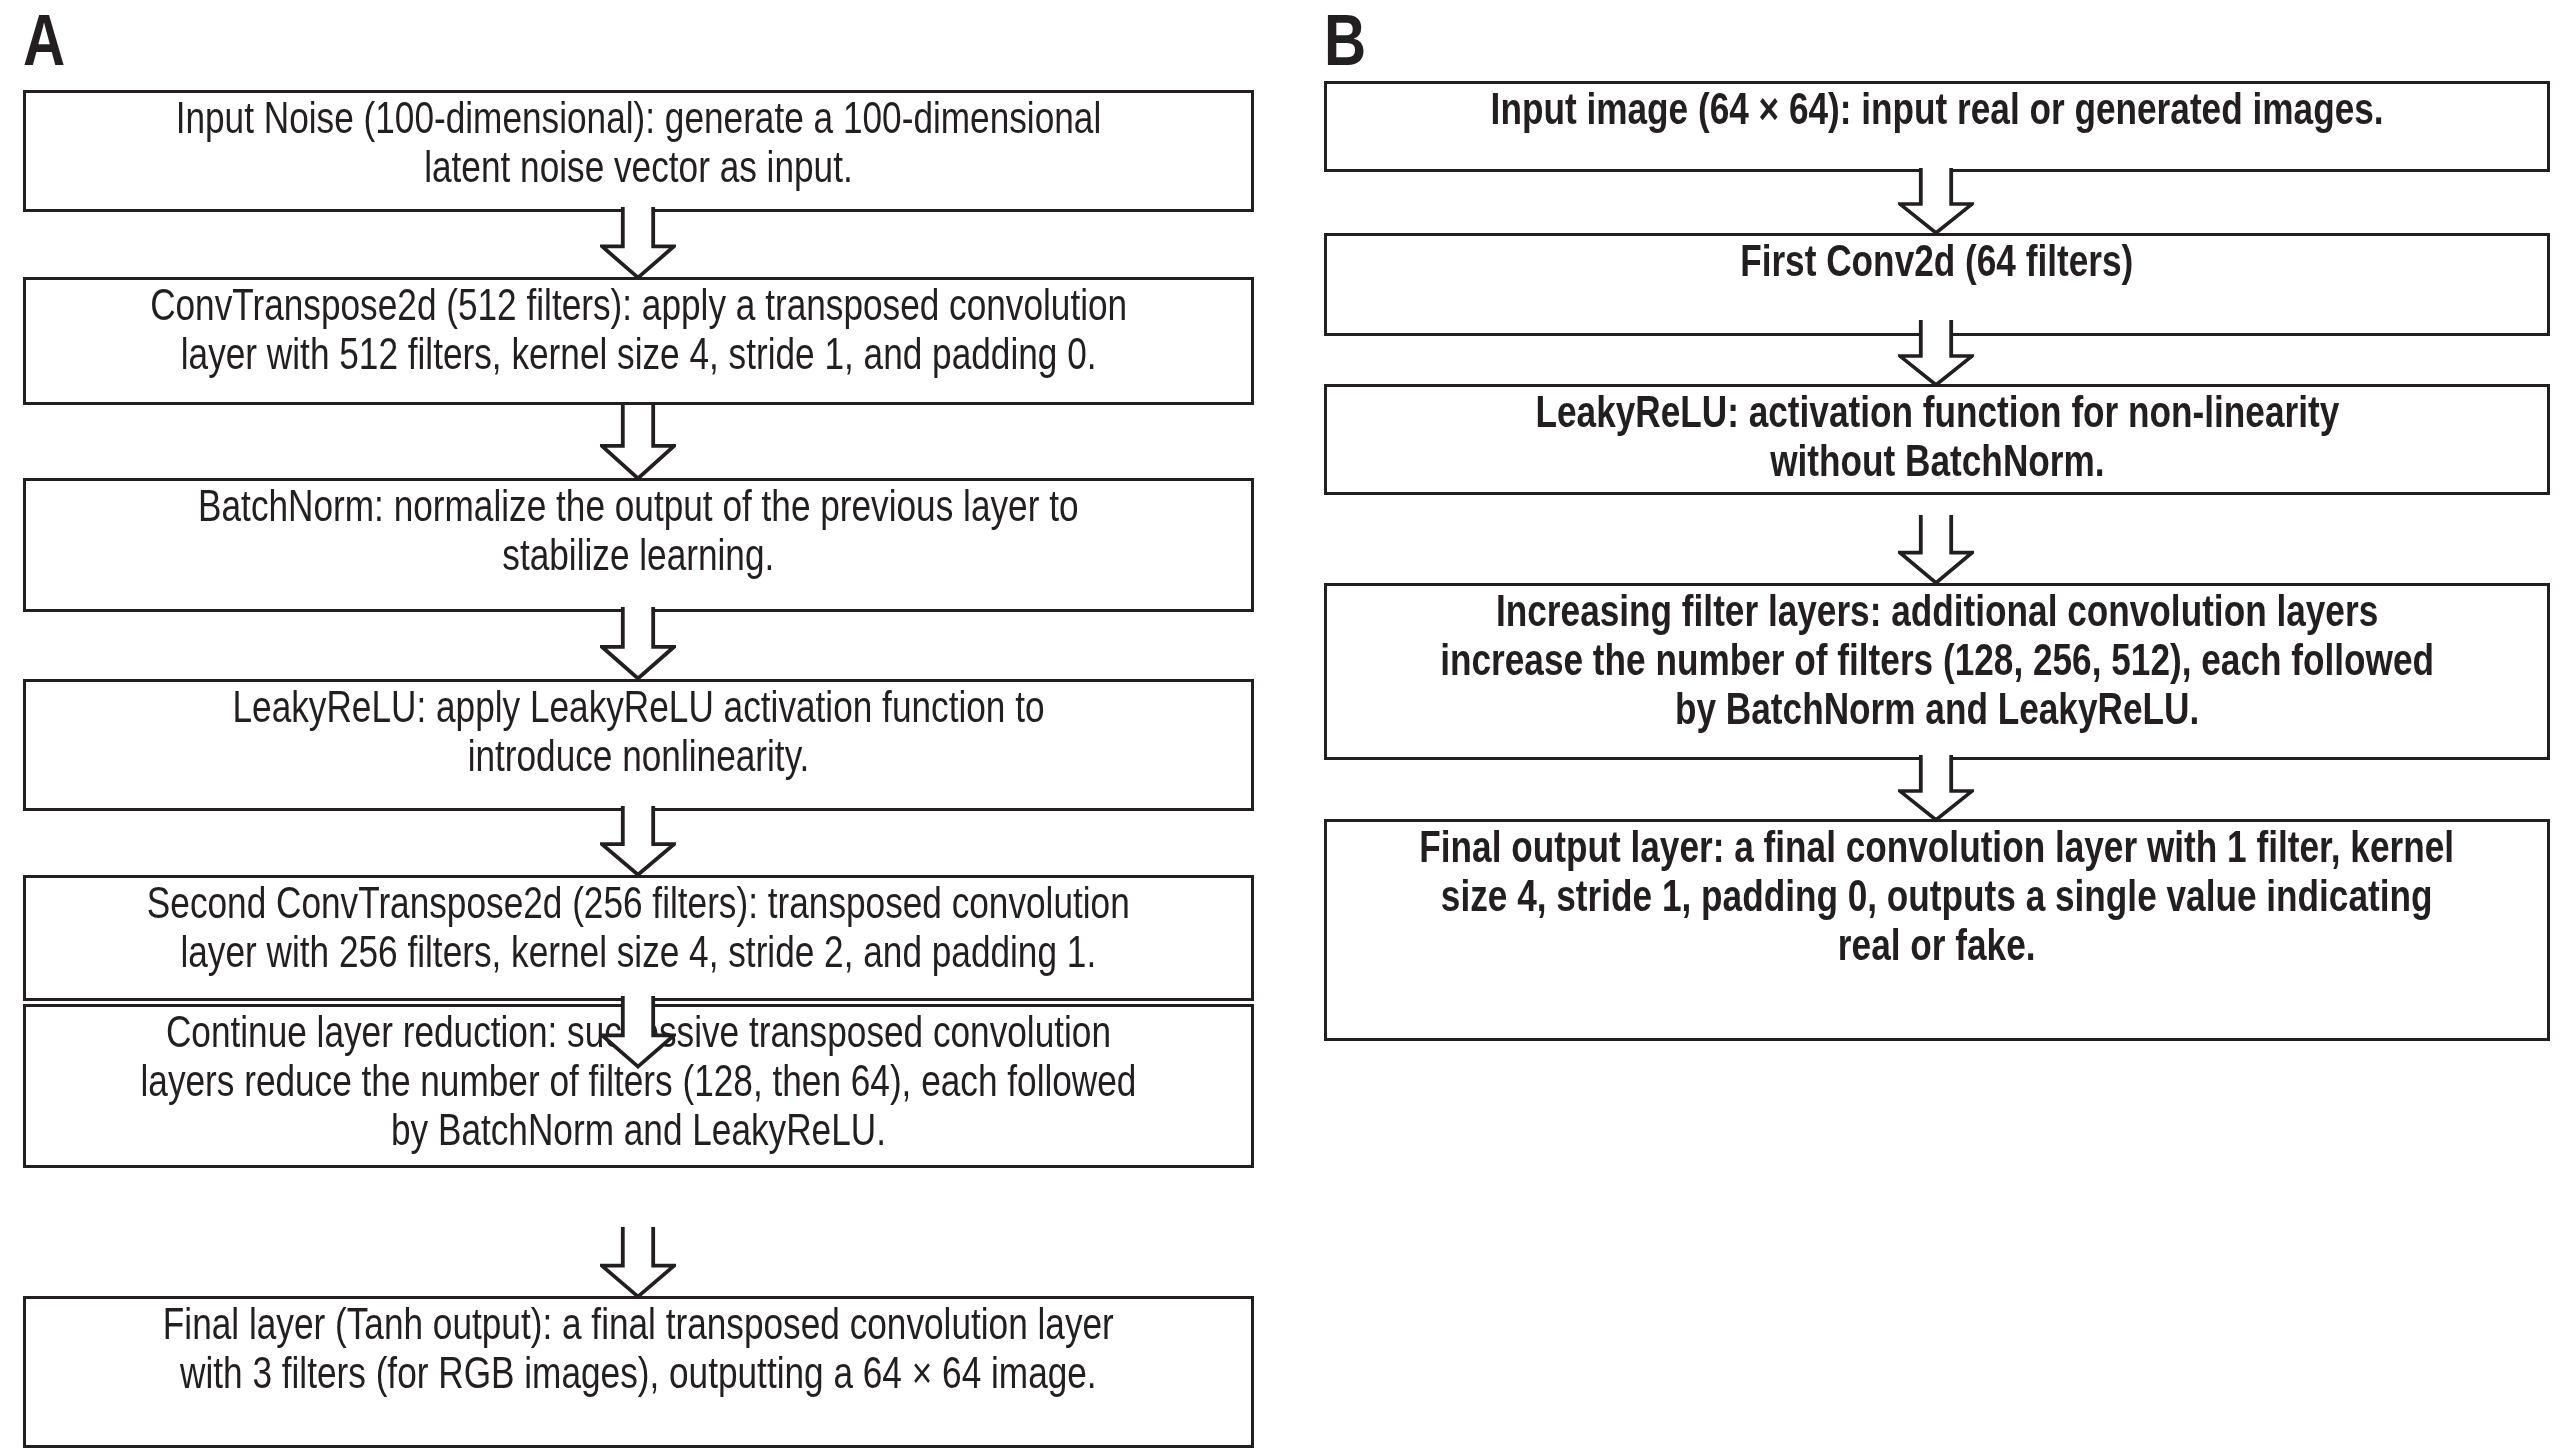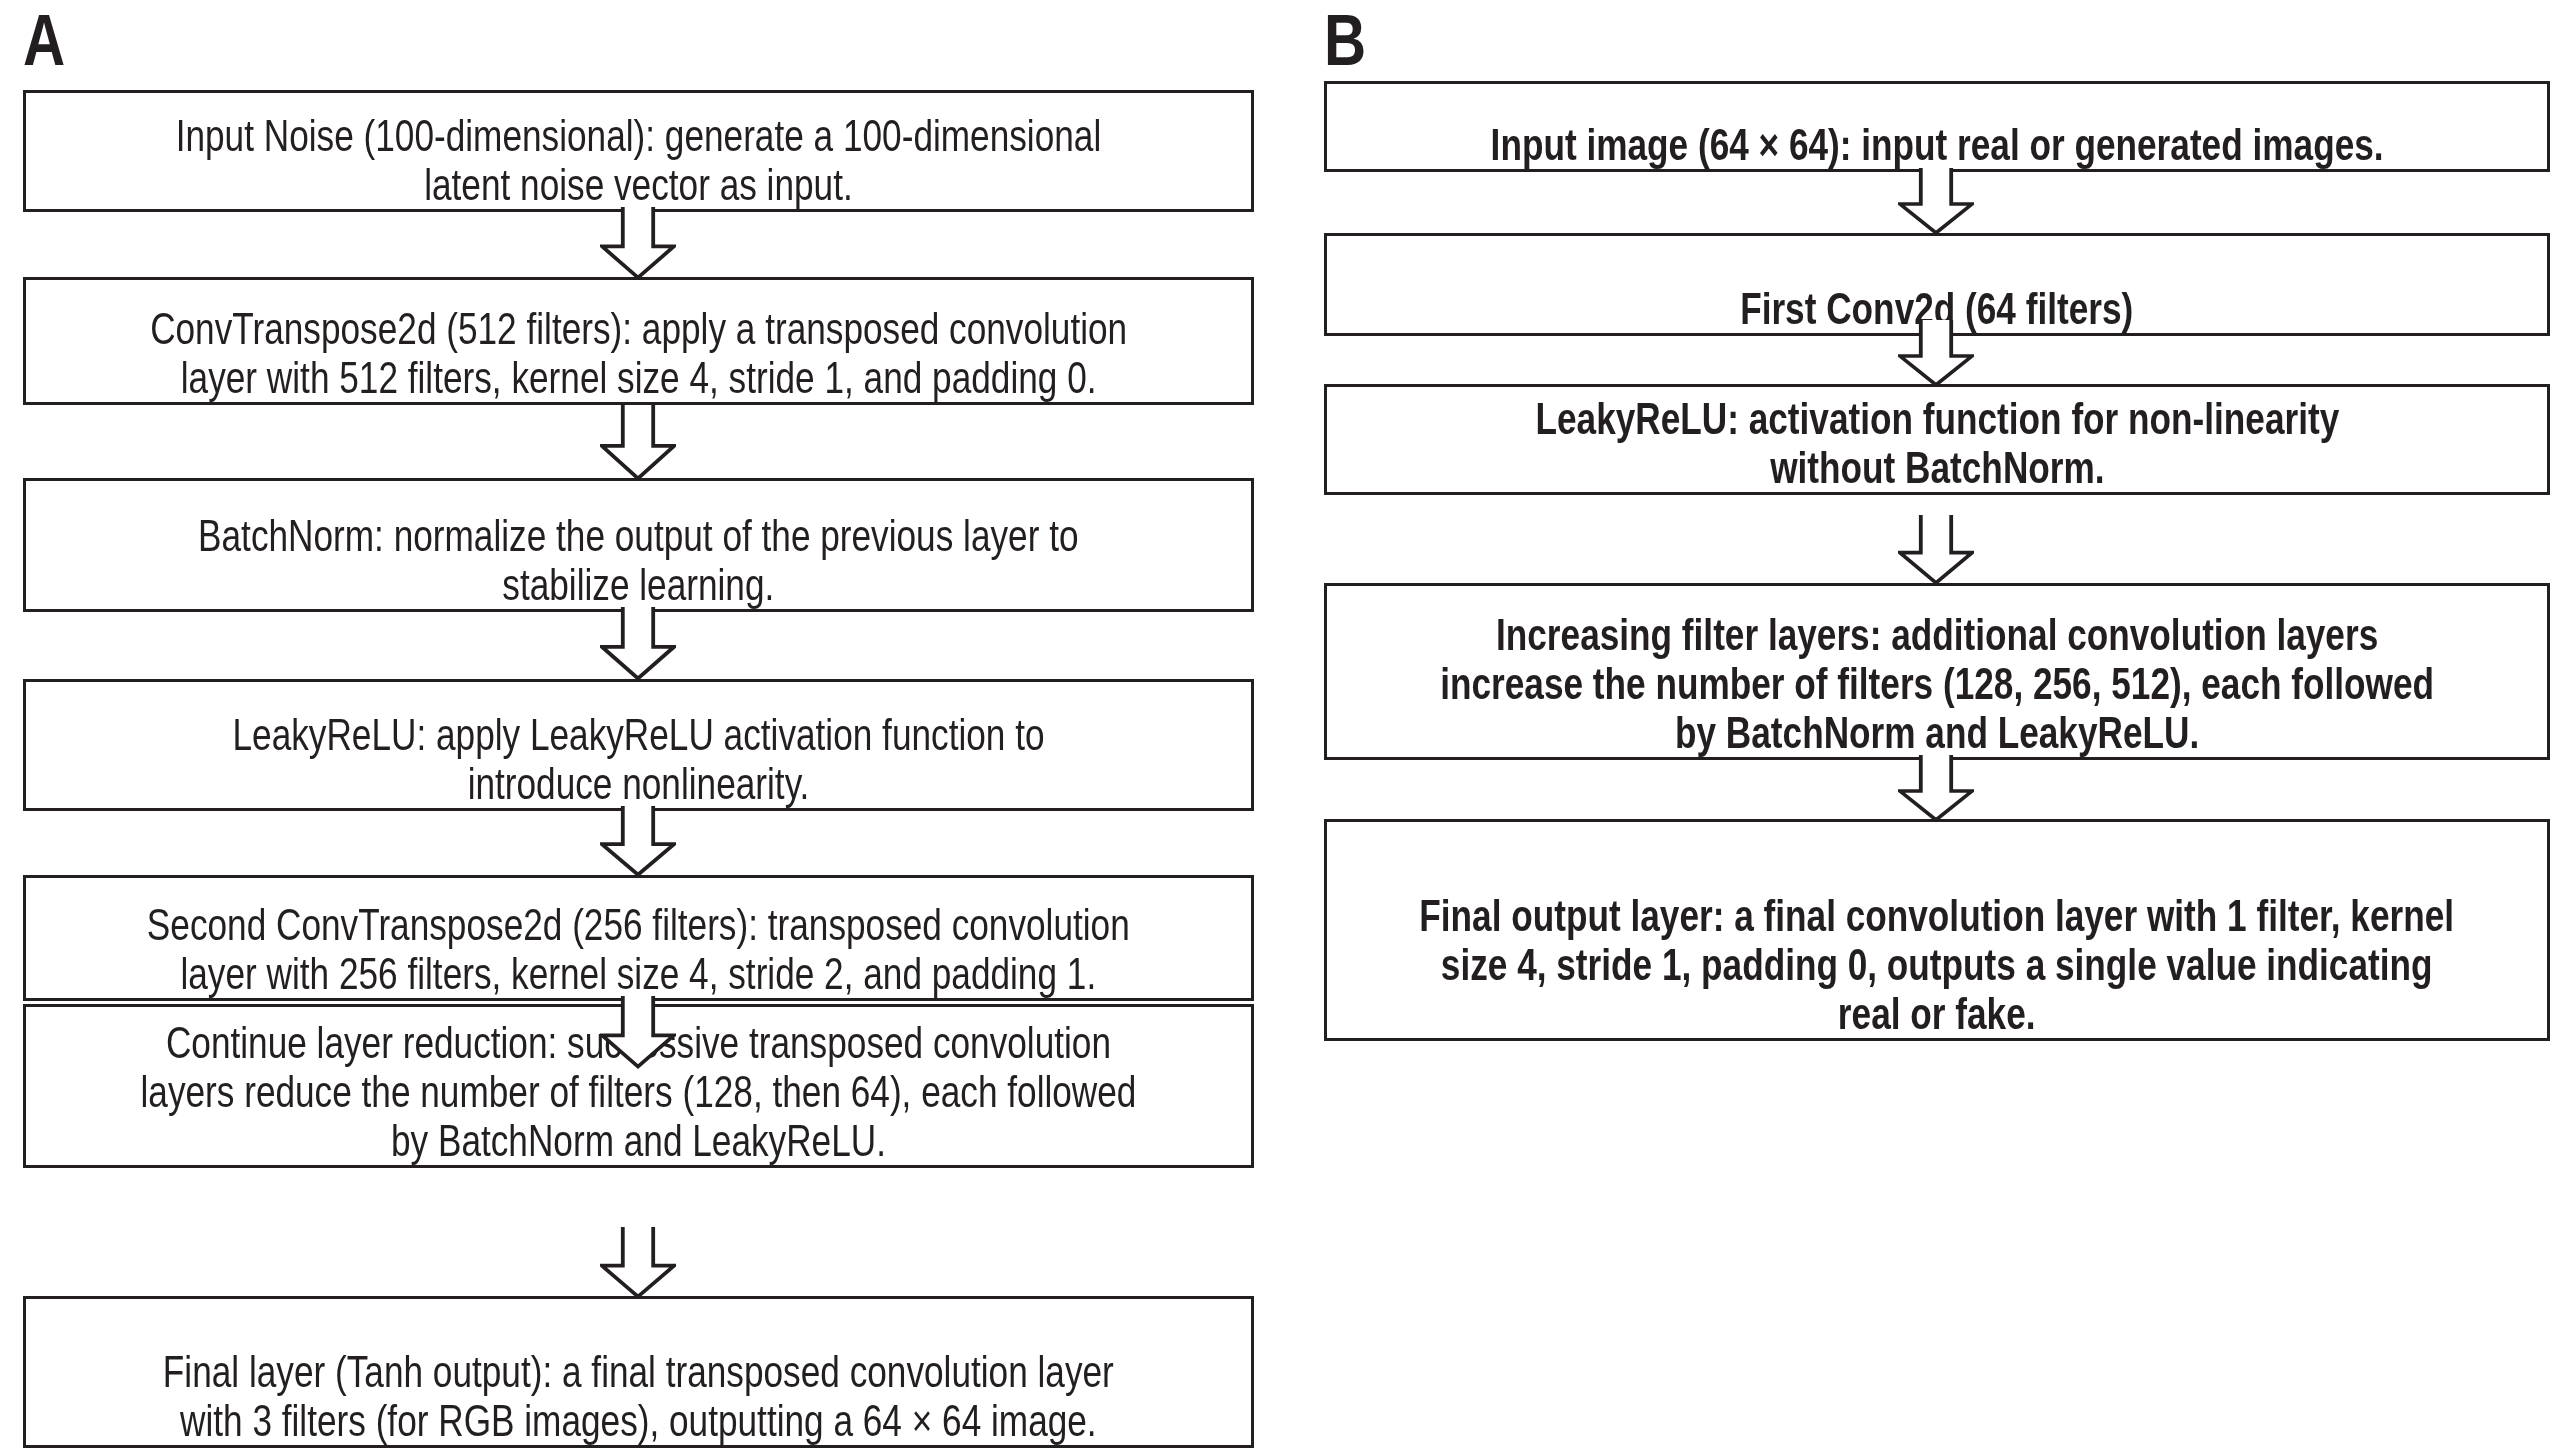--- a/index.html
+++ b/index.html
@@ -21,21 +21,21 @@
     transform: scaleX(0.8);
     transform-origin: left top;
     color: #231f20;
   }
   .box {
     position: absolute;
     box-sizing: border-box;
     border: 3.8px solid #231f20;
     background: #ffffff;
     display: flex;
-    align-items: flex-end;
+    align-items: flex-start;
     justify-content: center;
   }
   .col-a { left: 23px;   width: 1231px; }
   .col-b { left: 1324px; width: 1226px; font-weight: bold; }
   .box-text {
     white-space: pre;
     text-align: center;
     font-size: 44px;
     line-height: 49px;
     transform: scaleX(0.8);

